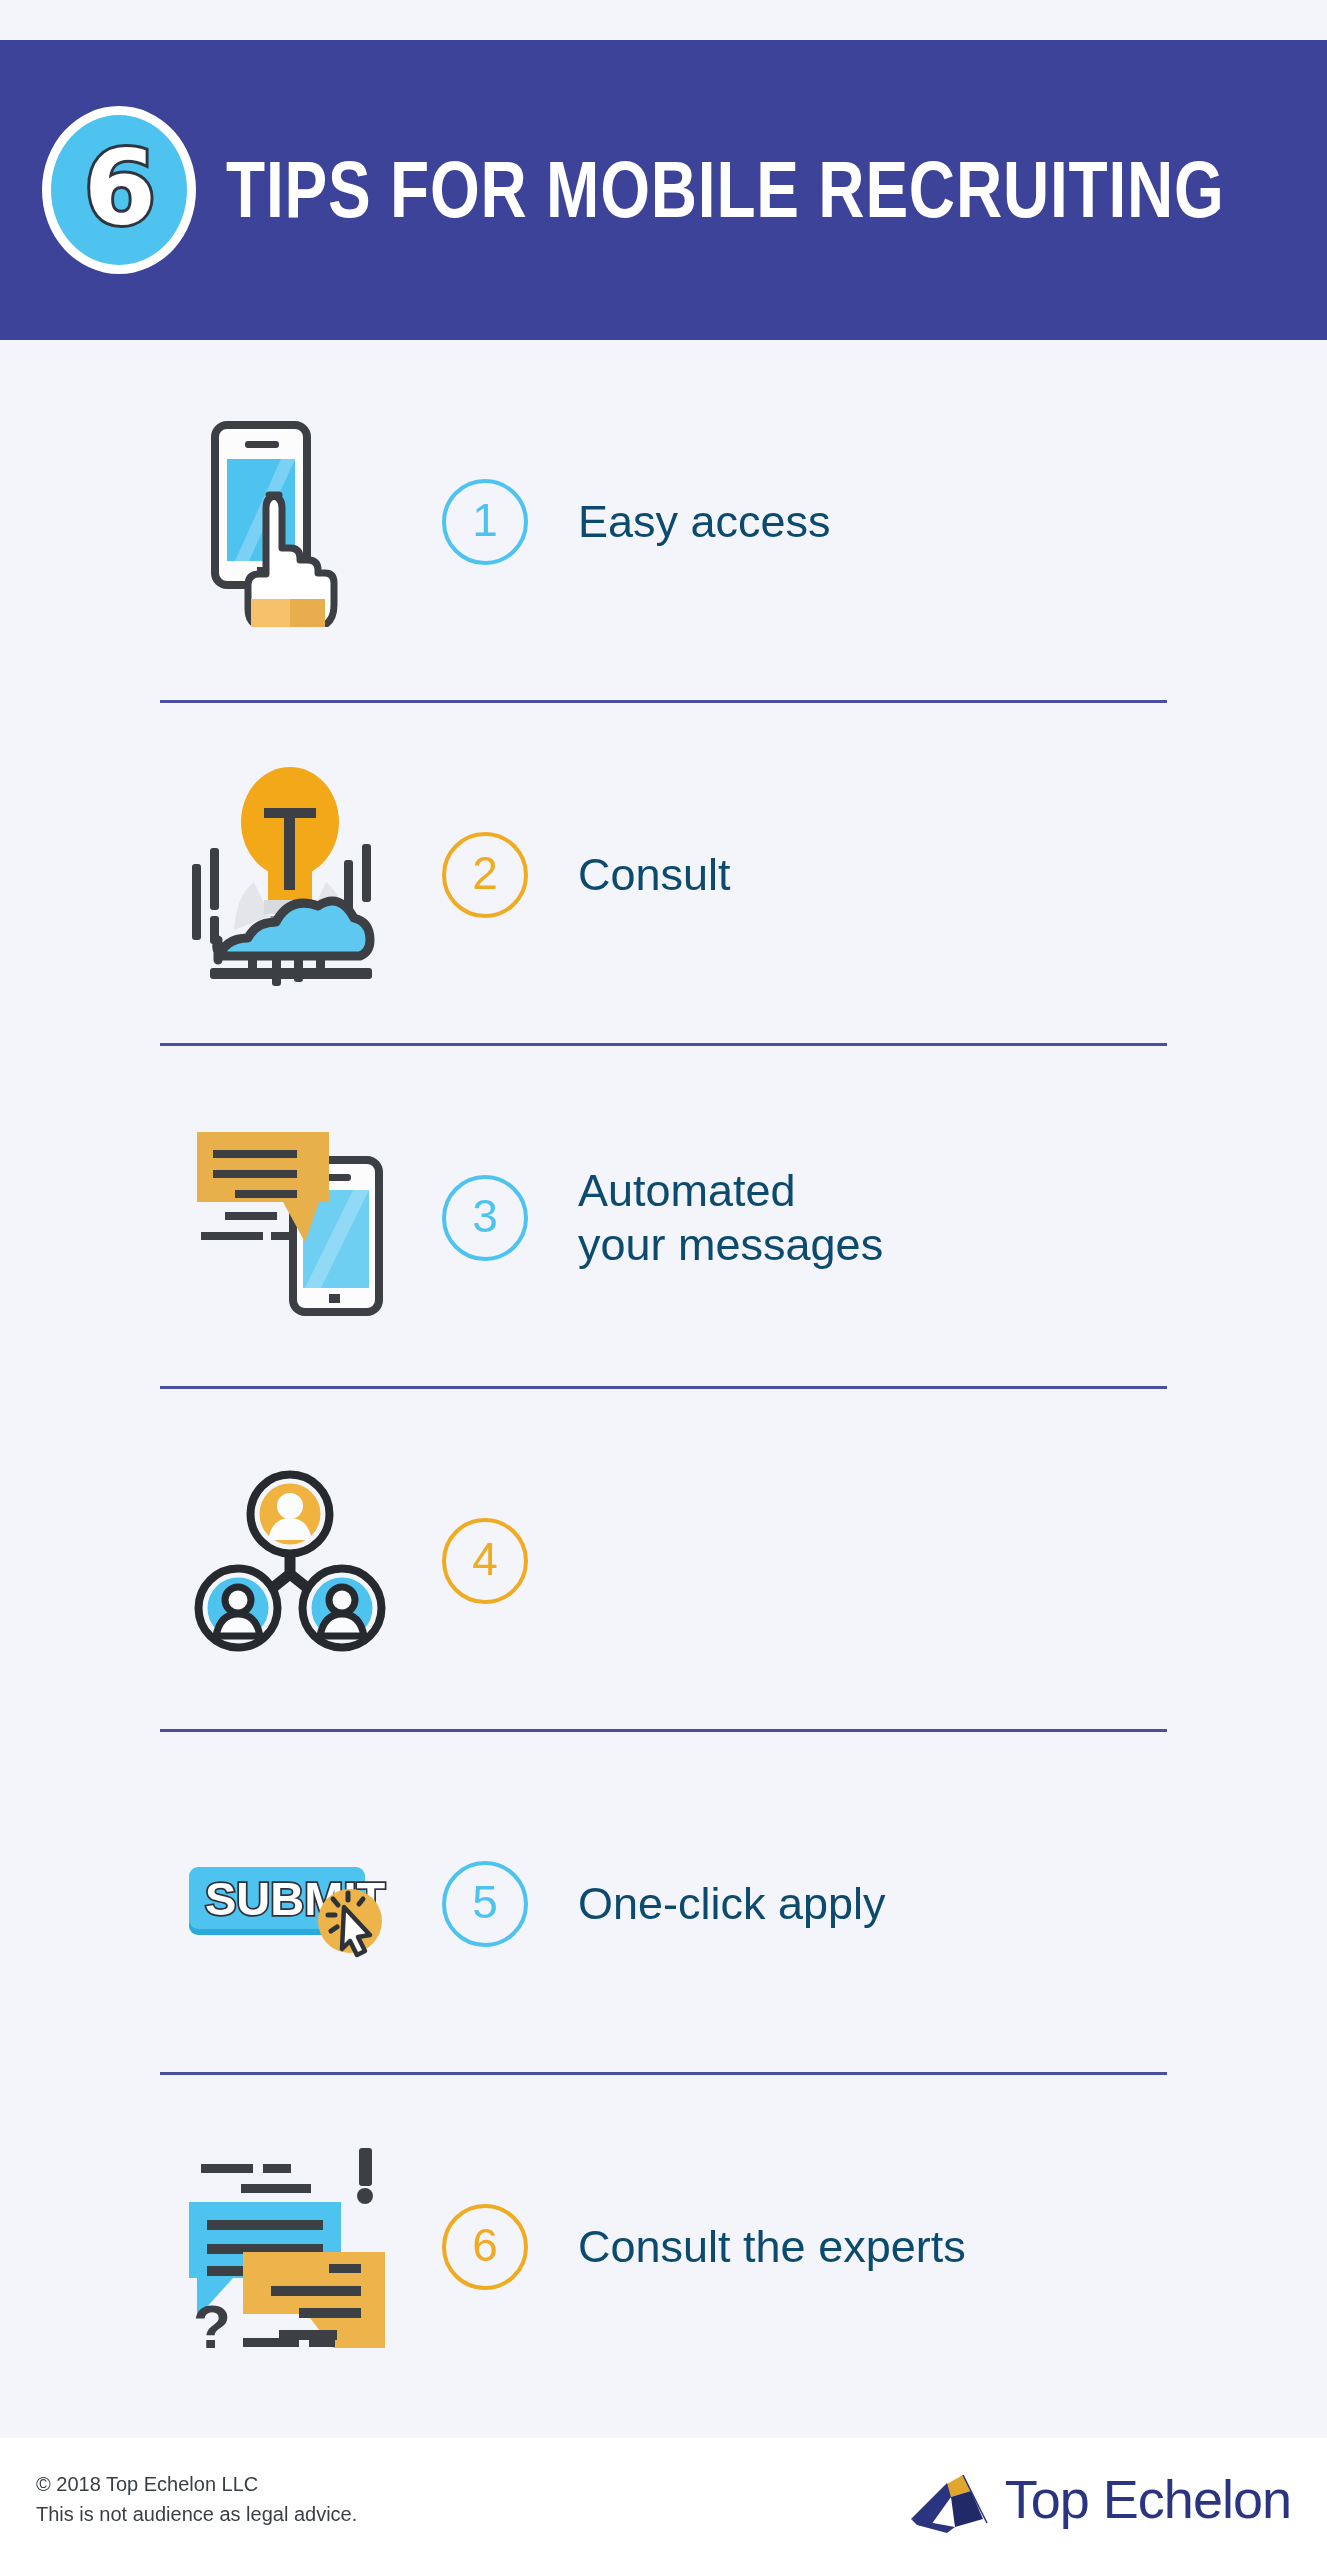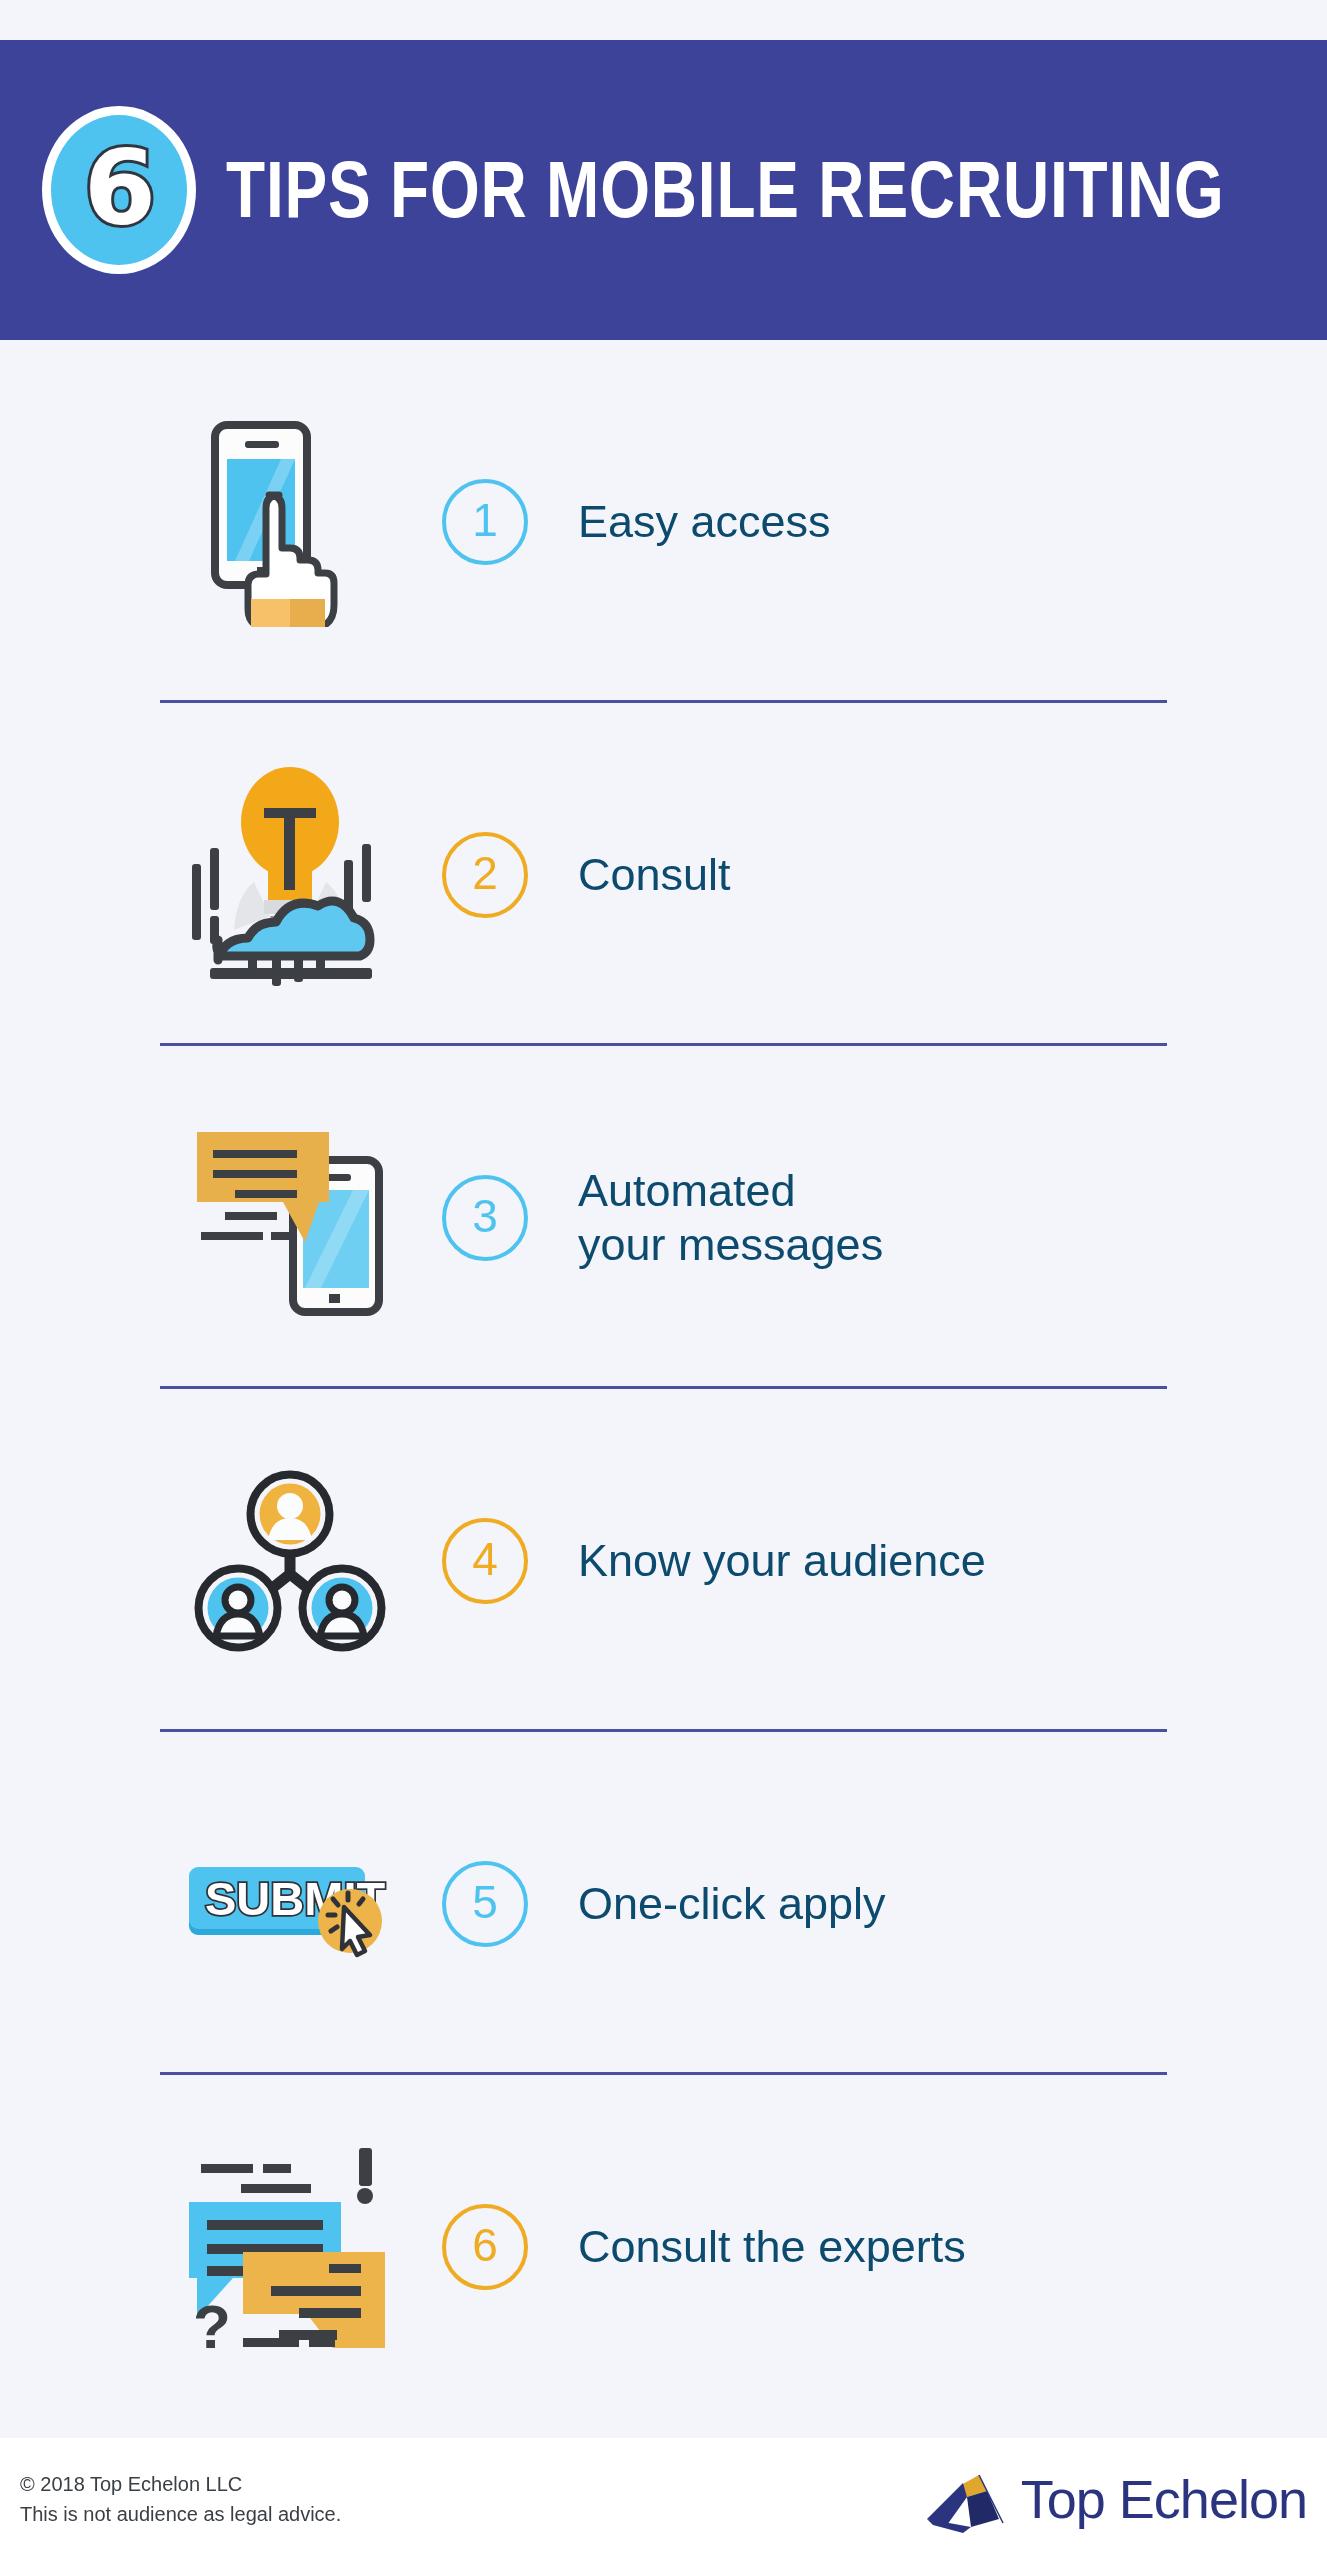--- a/index.html
+++ b/index.html
@@ -85,21 +85,21 @@
     margin-left:28px;
   }
   .cyan{color:#4fc3ef;}
   .gold{color:#efab21;}
 
   
   .footer{
     position:absolute;left:0;bottom:0;width:1327px;height:122px;
     background:#ffffff;
     display:flex;align-items:center;justify-content:space-between;
-    padding:0 20px;box-sizing:border-box;
+    padding:0 36px;box-sizing:border-box;
   }
   .legal{font-size:20px;color:#3a3f45;line-height:1.5;}
   .logo{display:flex;align-items:center;gap:14px;}
   .logo-text{
     font-size:54px;color:#2b357f;
     font-family:"Liberation Sans", sans-serif;
     letter-spacing:-1px;
   }
   svg{display:block;}
 </style>
@@ -222,21 +222,20 @@
           <circle cx="152" cy="140" r="33" fill="none" stroke="#f4f5fa" stroke-width="5"></circle>
           <circle cx="152" cy="132" r="13" fill="#fbfcfd" stroke="#26292e" stroke-width="7"></circle>
           <path d="M130 168 q4 -22 22 -22 q18 0 22 22 z" fill="#fbfcfd" stroke="#26292e" stroke-width="7"></path>
         </svg>
       </div>
       <div class="num-cell">
         <div class="num-circle gold">
             <span>4</span>
           </div>
       </div>
-      <div class="label">Know your audience</div>
       <div class="divider"></div>
     </div>
 
     <div class="row">
       <div class="icon-cell">
         <svg width="210" height="110" viewBox="0 0 210 110">
           <rect x="4" y="22" width="176" height="64" rx="9" fill="#2aa9da"></rect>
           <rect x="4" y="18" width="176" height="62" rx="9" fill="#4fc3ef"></rect>
           <text x="20" y="66" font-family="Liberation Sans, sans-serif" font-size="47" font-weight="bold" fill="#ffffff" stroke="#2f3338" stroke-width="3.5" paint-order="stroke fill">SUBMIT</text>
           <circle cx="165" cy="72" r="32" fill="#ecb44a"></circle>

